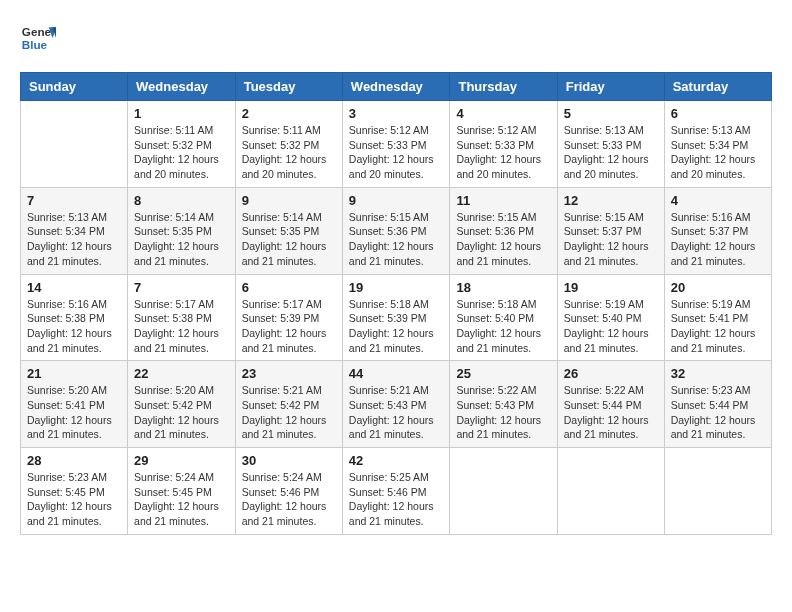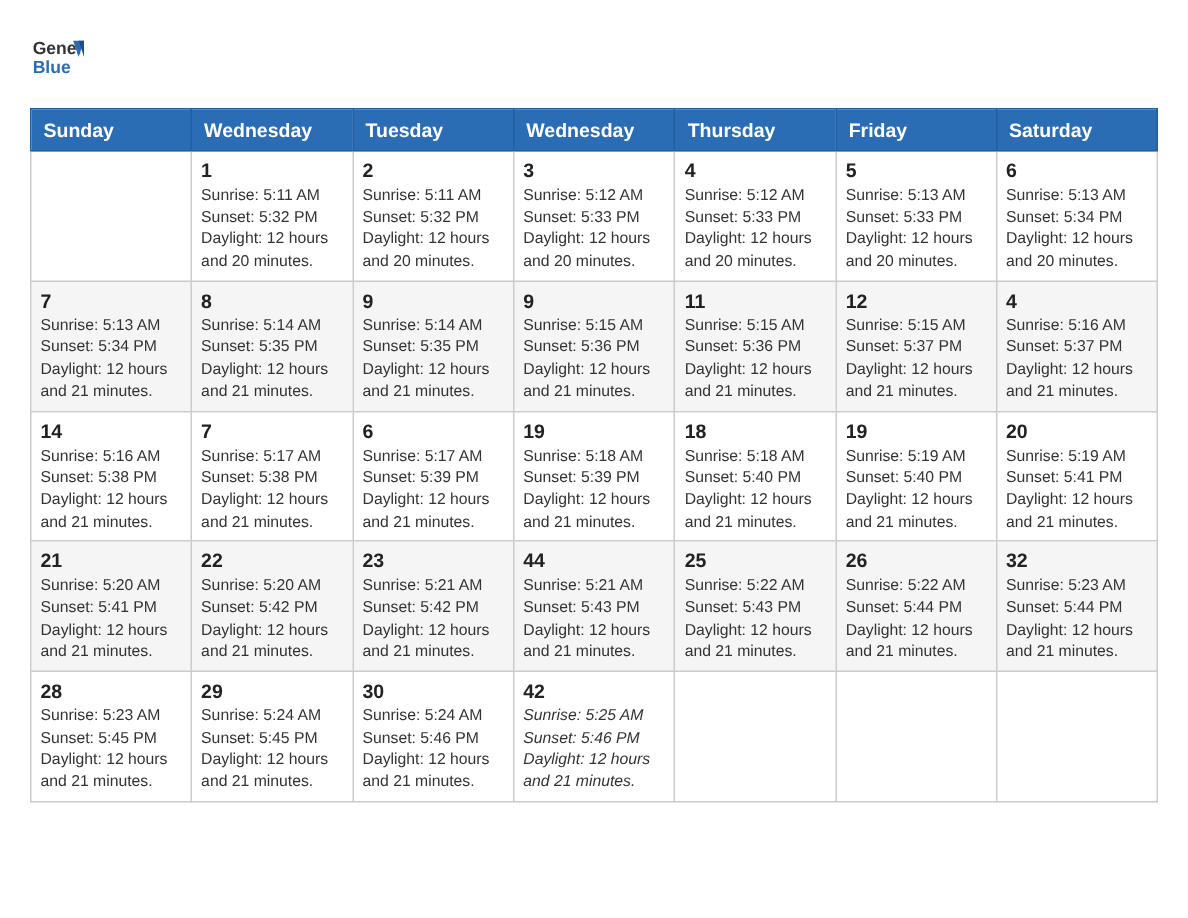--- a/index.html
+++ b/index.html
@@ -327,21 +327,21 @@
         </td>
         <td>
           <span class="day-number">30</span>
           <div class="day-info" style="white-space: pre-line;">Sunrise: 5:24 AM
 Sunset: 5:46 PM
 Daylight: 12 hours
 and 21 minutes.</div>
         </td>
         <td>
           <span class="day-number">42</span>
-          <div class="day-info" style="white-space: pre-line; font-style: italic;">Sunrise: 5:25 AM
+          <div class="day-info" style="white-space: pre-line;">Sunrise: 5:25 AM
 Sunset: 5:46 PM
 Daylight: 12 hours
 and 21 minutes.</div>
         </td>
         <td class="empty-cell"></td>
         <td class="empty-cell"></td>
         <td class="empty-cell"></td>
       </tr>
     </tbody>
 </table>

